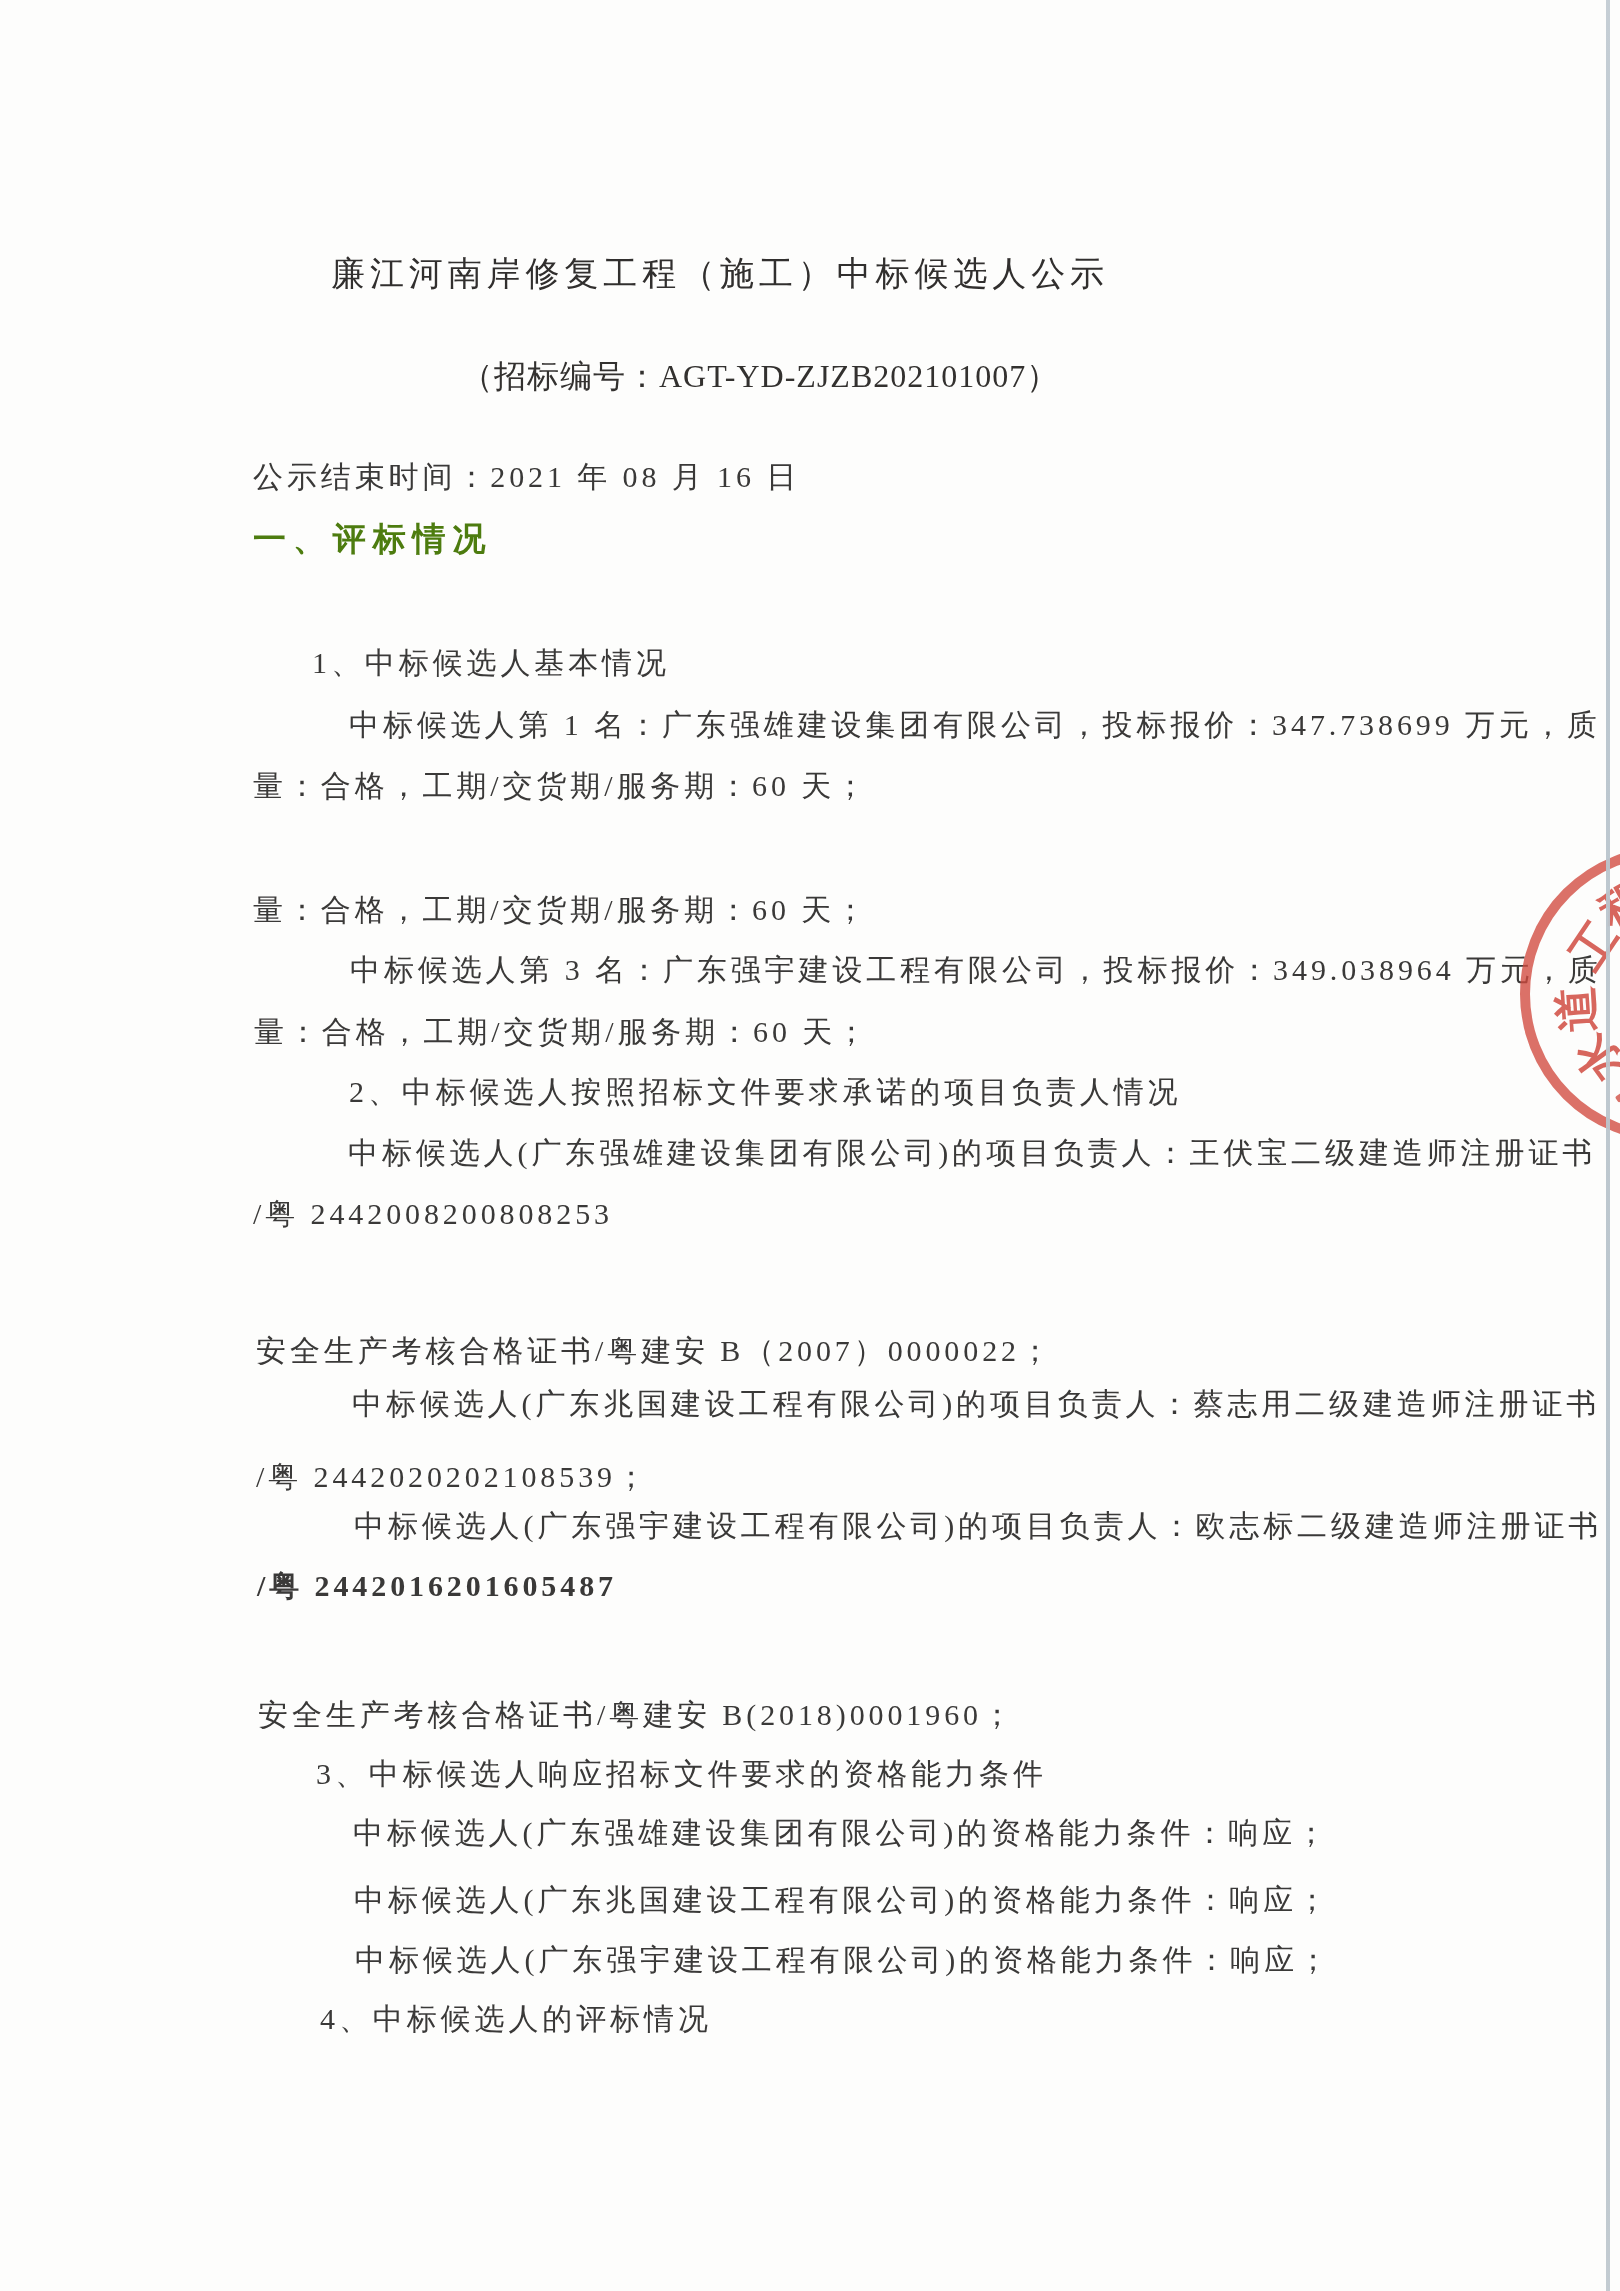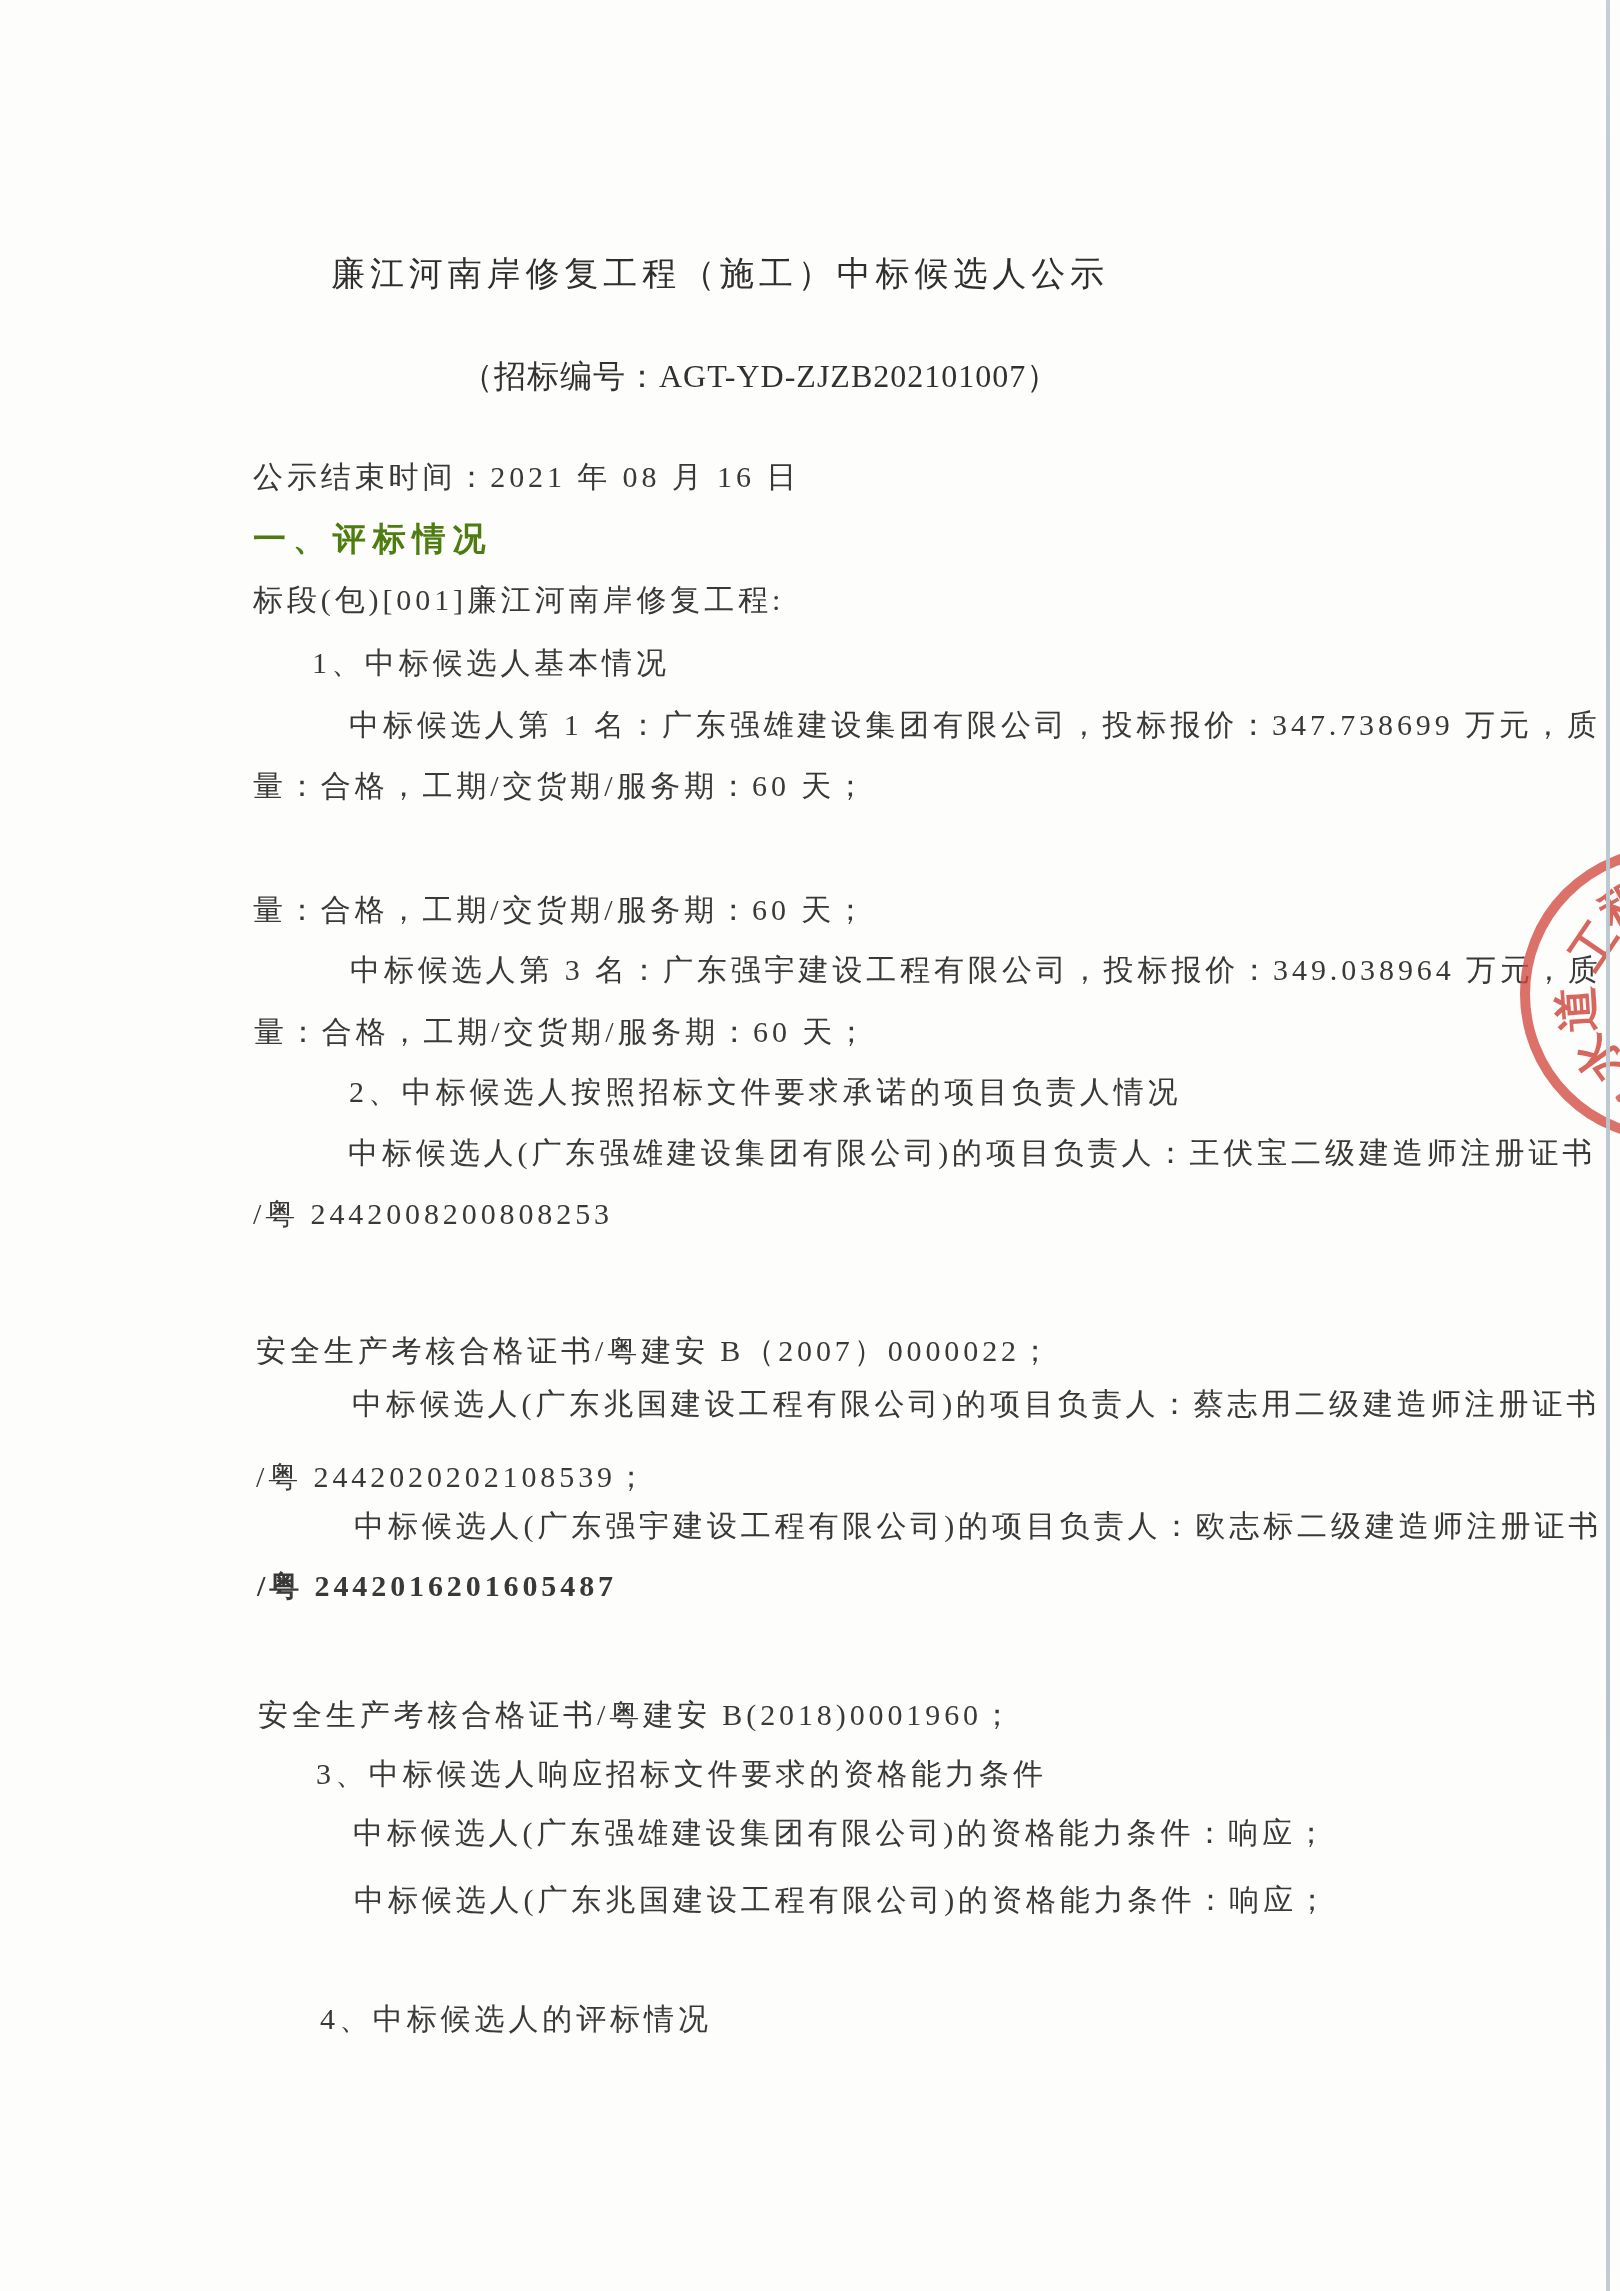--- a/index.html
+++ b/index.html
@@ -94,21 +94,20 @@
 </head>
 <body>
 
 <div class="page">
 
   <p class="line t1">廉江河南岸修复工程（施工）中标候选人公示</p>
   <p class="line t2">（招标编号：AGT-YD-ZJZB202101007）</p>
 
   <p class="line l-publicity">公示结束时间：2021 年 08 月 16 日</p>
   <p class="line hd l-section1">一、评标情况</p>
-  <p class="line l-lot">标段(包)[001]廉江河南岸修复工程:</p>
 
   <p class="line l-item1">1、中标候选人基本情况</p>
   <p class="line l-c1a">中标候选人第 1 名：广东强雄建设集团有限公司，投标报价：347.738699 万元，质</p>
   <p class="line l-c1b">量：合格，工期/交货期/服务期：60 天；</p>
   <p class="line l-c2b">量：合格，工期/交货期/服务期：60 天；</p>
   <p class="line l-c3a">中标候选人第 3 名：广东强宇建设工程有限公司，投标报价：349.038964 万元，质</p>
   <p class="line l-c3b">量：合格，工期/交货期/服务期：60 天；</p>
 
   <p class="line l-item2">2、中标候选人按照招标文件要求承诺的项目负责人情况</p>
   <p class="line l-m1a">中标候选人(广东强雄建设集团有限公司)的项目负责人：王伏宝二级建造师注册证书</p>
@@ -116,20 +115,21 @@
   <p class="line l-s1">安全生产考核合格证书/粤建安 B（2007）0000022；</p>
   <p class="line l-m2a">中标候选人(广东兆国建设工程有限公司)的项目负责人：蔡志用二级建造师注册证书</p>
   <p class="line l-m2b">/粤 2442020202108539；</p>
   <p class="line l-m3a">中标候选人(广东强宇建设工程有限公司)的项目负责人：欧志标二级建造师注册证书</p>
   <p class="line l-m3b">/粤 2442016201605487</p>
   <p class="line l-s2">安全生产考核合格证书/粤建安 B(2018)0001960；</p>
 
   <p class="line l-item3">3、中标候选人响应招标文件要求的资格能力条件</p>
   <p class="line l-q1">中标候选人(广东强雄建设集团有限公司)的资格能力条件：响应；</p>
   <p class="line l-q2">中标候选人(广东兆国建设工程有限公司)的资格能力条件：响应；</p>
+  <p class="line l-q3">中标候选人(广东强宇建设工程有限公司)的资格能力条件：响应；</p>
   <p class="line l-item4">4、中标候选人的评标情况</p>
 
   <div class="stamp">
     <span class="stamp-char sc1">程</span>
     <span class="stamp-char sc2">工</span>
     <span class="stamp-char sc3">道</span>
     <span class="stamp-char sc4">水</span>
     <span class="stamp-mark sm1"></span>
 
   </div>

